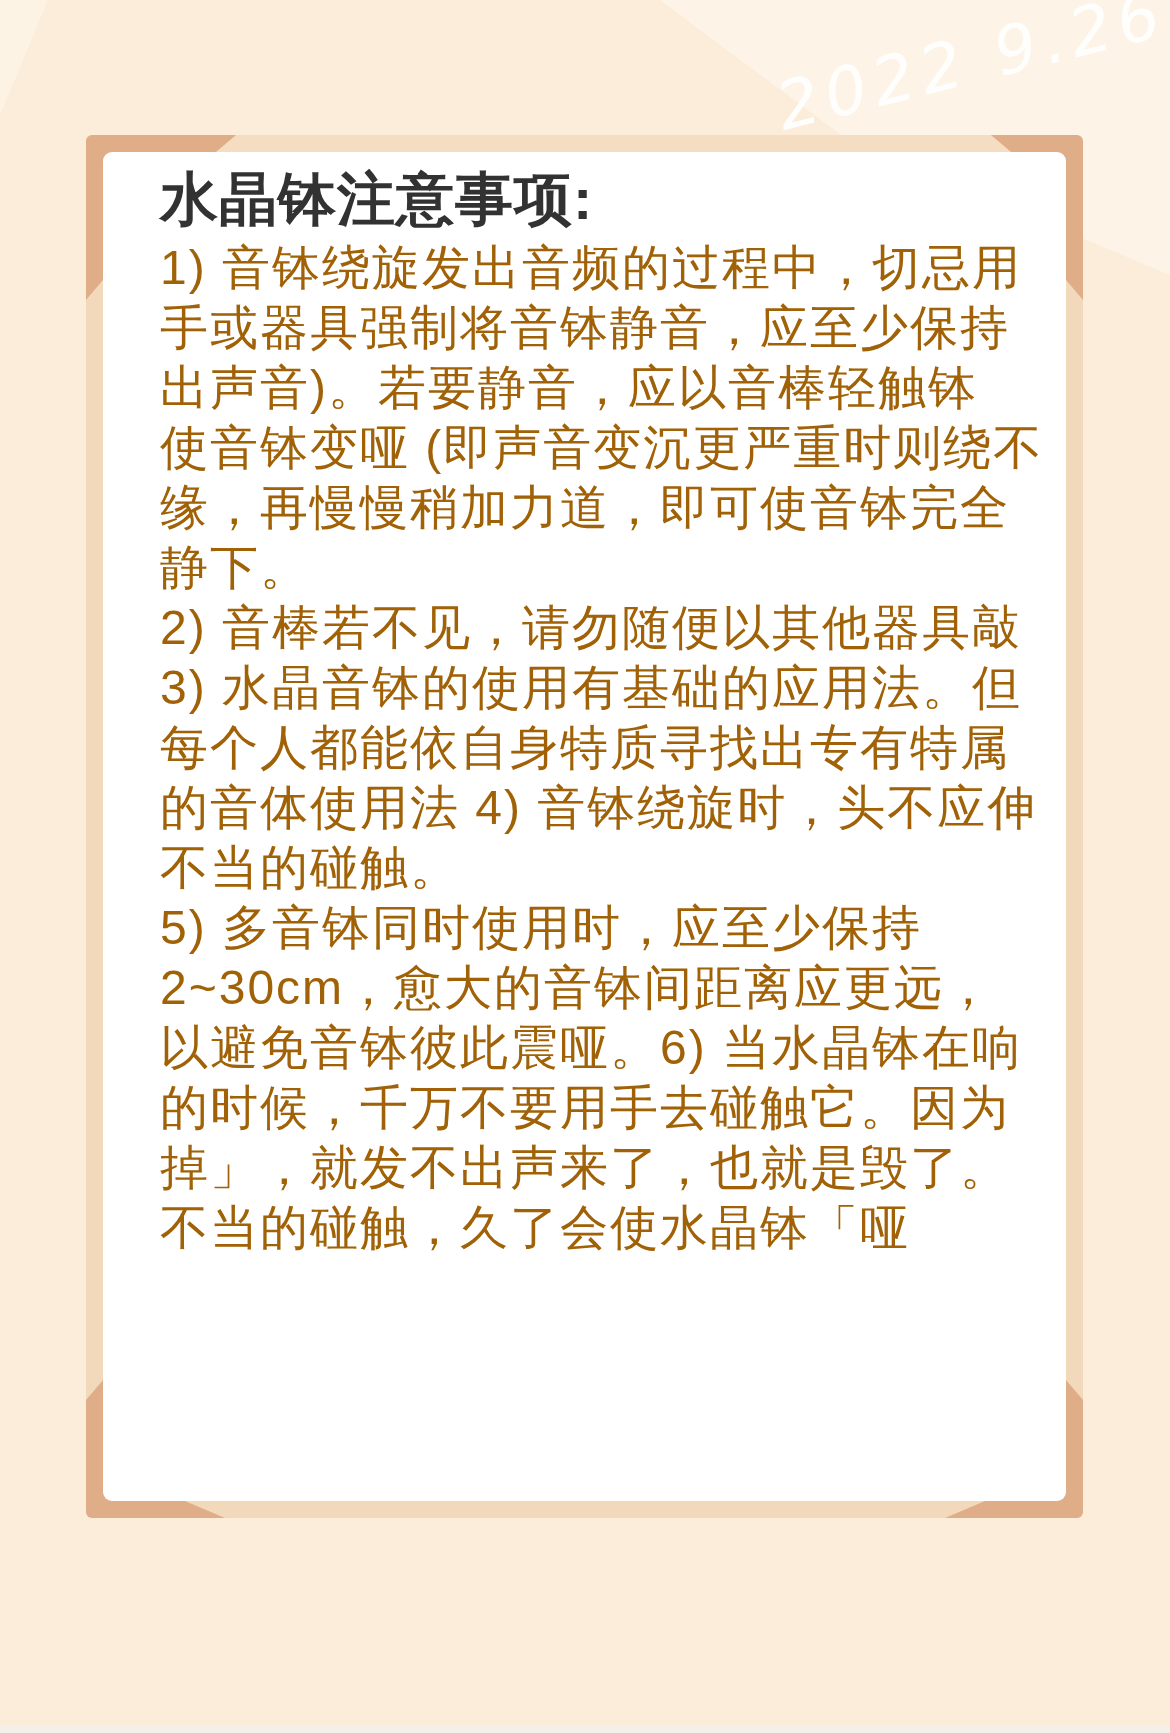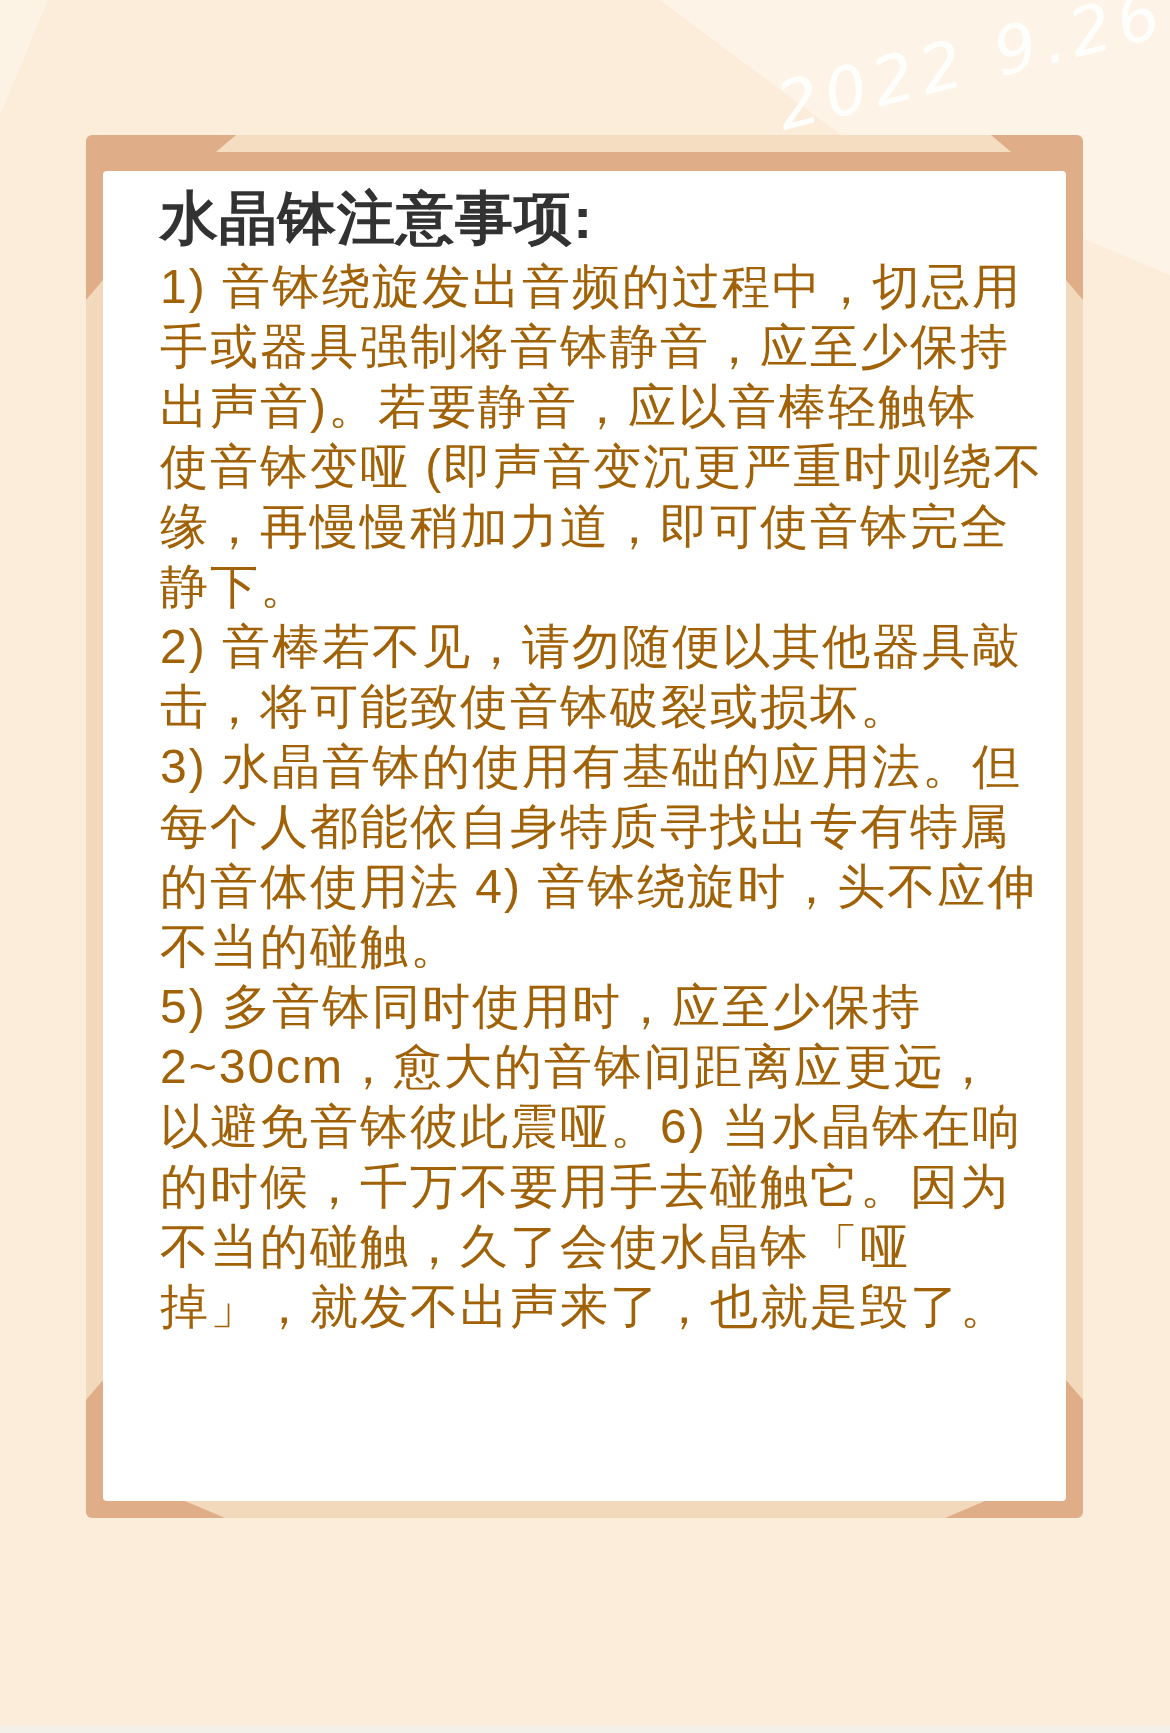--- a/index.html
+++ b/index.html
@@ -41,23 +41,22 @@
     clip-path: polygon(100% 145px, 100% 1245px, 0 1265px, 0 165px);
   }
   .frame-seg-right {
     right: 0; top: 0; width: 17px; height: 100%;
     clip-path: polygon(0 145px, 100% 165px, 100% 1265px, 0 1245px);
   }
   .card {
     position: absolute;
     inset: 17px;
     background: #ffffff;
-    border-radius: 4px;
+    border-radius: 9px;
     overflow: hidden;
-    margin-top: 19px;
   }
   .card-content {
     padding: 14px 36px 0 57px;
   }
   .note-title {
     margin: 0;
     font-size: 58px;
     line-height: 66px;
     font-weight: 700;
     color: #323232;
@@ -112,31 +111,30 @@
     <div class="card-content">
       <h1 class="note-title">水晶钵注意事项:</h1>
       <div class="note-body">
           <div class="body-line">1) 音钵绕旋发出音频的过程中，切忌用</div>
           <div class="body-line">手或器具强制将音钵静音，应至少保持</div>
           <div class="body-line">出声音)。若要静音，应以音棒轻触钵</div>
           <div class="body-line">使音钵变哑 (即声音变沉更严重时则绕不</div>
           <div class="body-line">缘，再慢慢稍加力道，即可使音钵完全</div>
           <div class="body-line">静下。</div>
           <div class="body-line">2) 音棒若不见，请勿随便以其他器具敲</div>
-          <div class="body-line">击，将可能致使音钵破裂或损坏。</div>
           <div class="body-line">3) 水晶音钵的使用有基础的应用法。但</div>
           <div class="body-line">每个人都能依自身特质寻找出专有特属</div>
           <div class="body-line">的音体使用法 4) 音钵绕旋时，头不应伸</div>
           <div class="body-line">不当的碰触。</div>
           <div class="body-line">5) 多音钵同时使用时，应至少保持</div>
           <div class="body-line">2~30cm，愈大的音钵间距离应更远，</div>
           <div class="body-line">以避免音钵彼此震哑。6) 当水晶钵在响</div>
           <div class="body-line">的时候，千万不要用手去碰触它。因为</div>
+          <div class="body-line">掉」，就发不出声来了，也就是毁了。</div>
           <div class="body-line">不当的碰触，久了会使水晶钵「哑</div>
-          <div class="body-line">掉」，就发不出声来了，也就是毁了。</div>
         </div>
     </div>
   </div>
 </div>
 
 <div class="handwriting">2022 9.26</div>
 
 <div class="bottom-strip"></div>
 
 </body></html>

